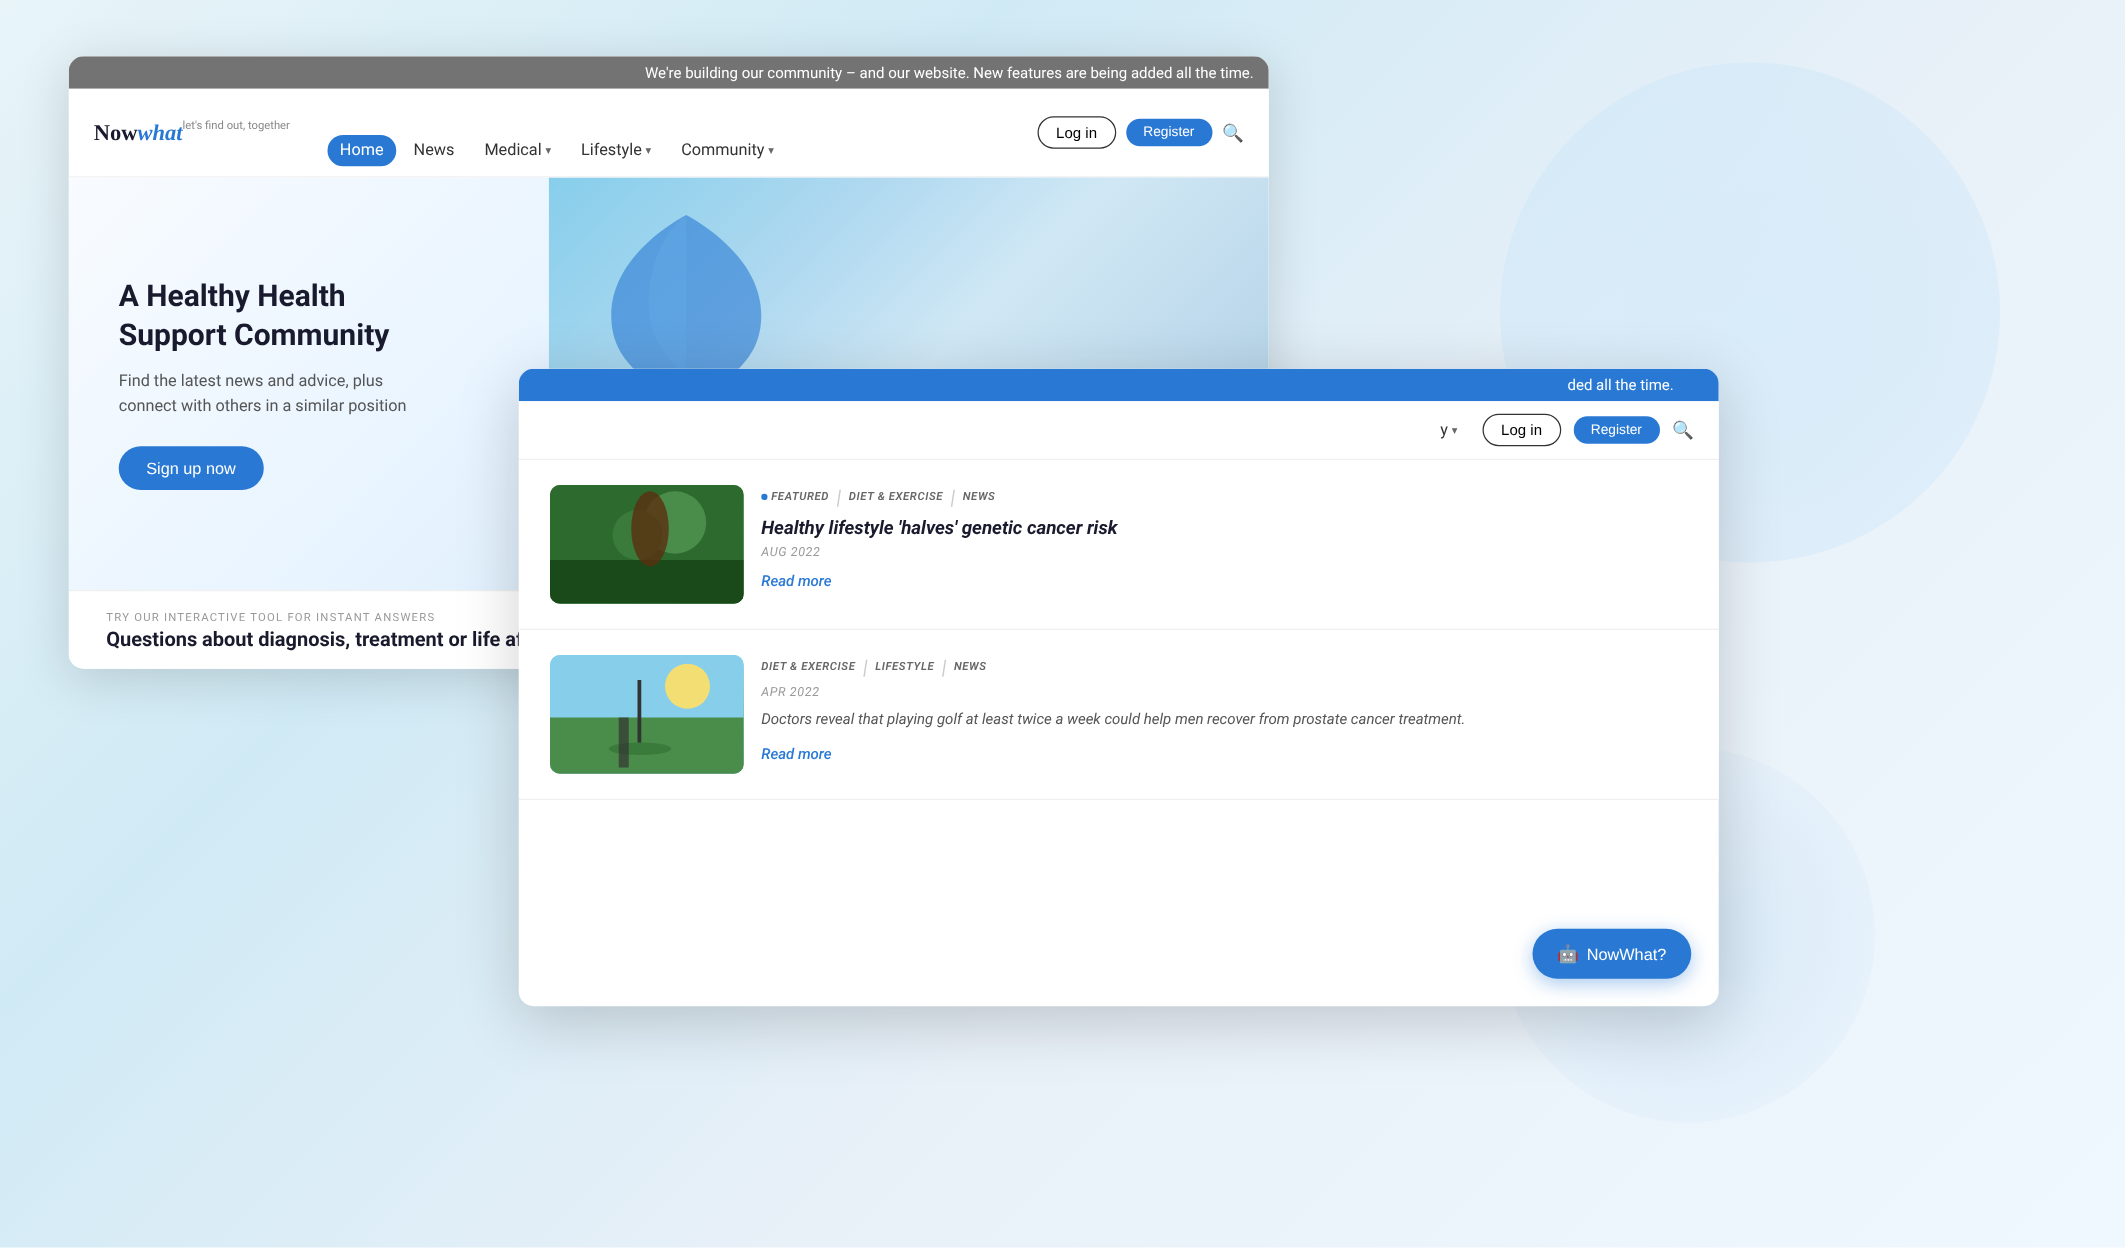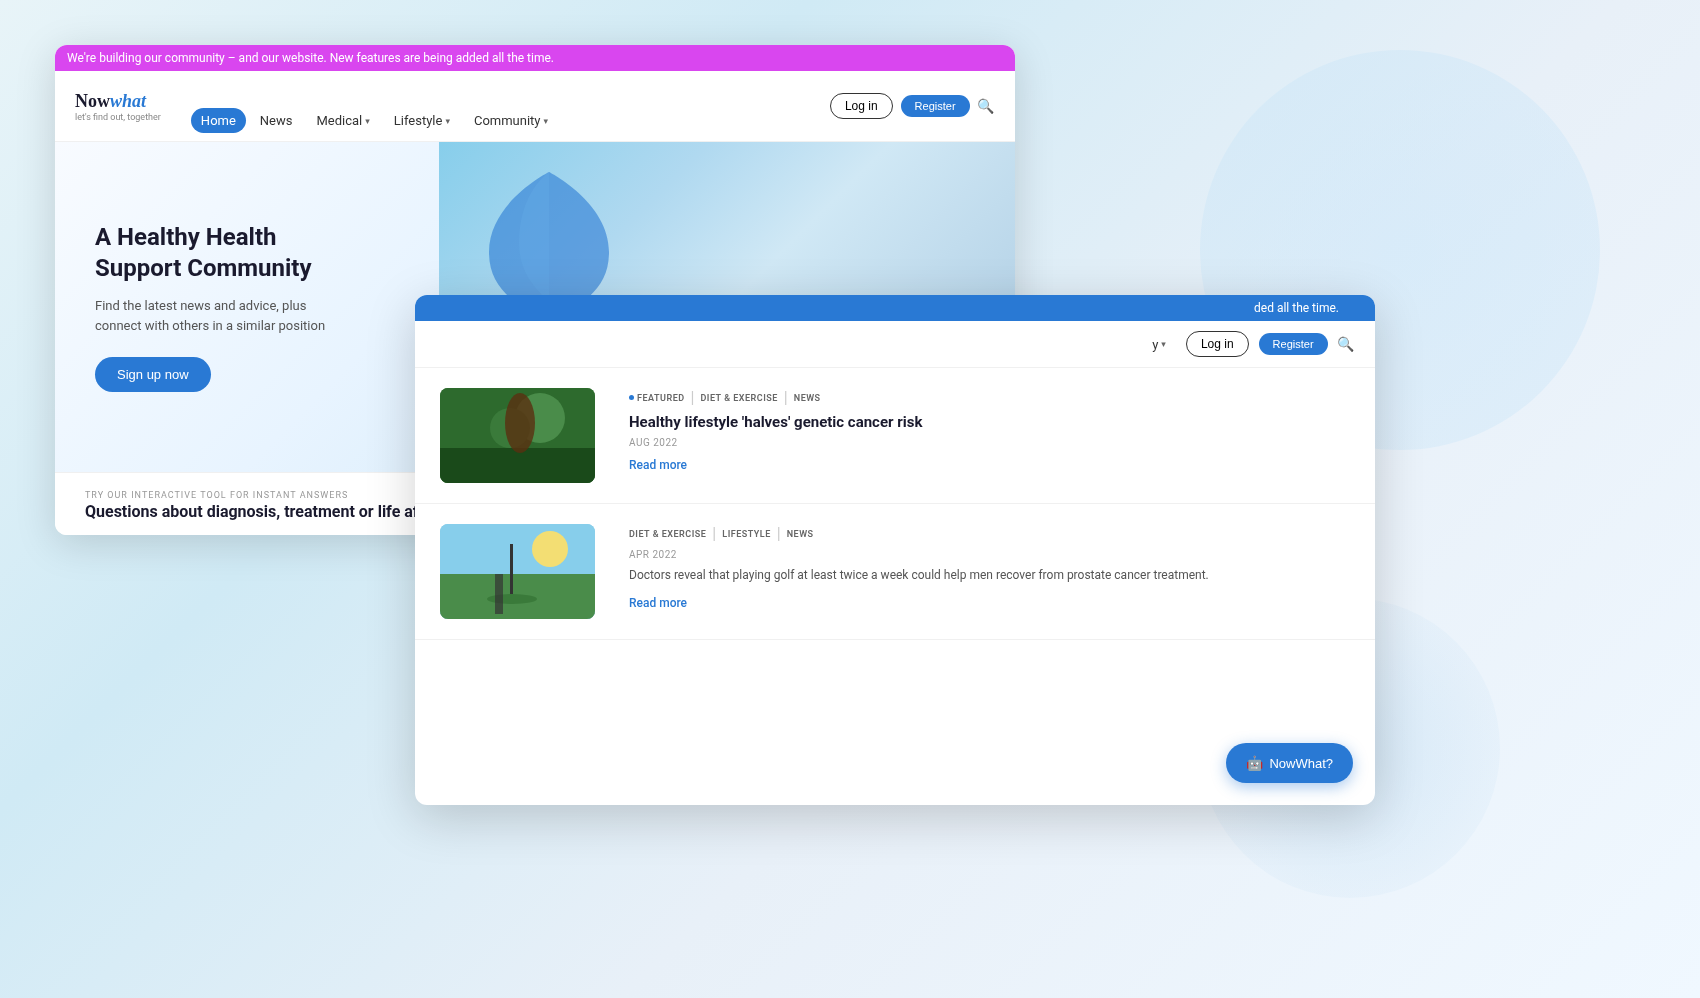--- a/index.html
+++ b/index.html
@@ -40,39 +40,39 @@
       width: 960px;
       height: 490px;
       background: white;
       border-radius: 12px;
       box-shadow: 0 8px 40px rgba(0,0,0,0.15);
       overflow: hidden;
     }
 
     
     .announcement-bar {
-      background: #d946ef;
-      color: white;
-      text-align: left;
+      background: #737373;
+      color: white;
+      text-align: right;
       padding: 6px 12px;
       font-size: 12px;
     }
 
     
     .navbar {
       display: flex;
       align-items: center;
       padding: 8px 20px;
       background: white;
       border-bottom: 1px solid #f0f0f0;
       gap: 20px;
     }
     .logo-area {
       display: flex;
-      flex-direction: column;
+      flex-direction: row;
       margin-right: 10px;
     }
     .logo-main {
       font-size: 18px;
       font-weight: 700;
       color: #1a1a2e;
       font-family: Georgia, serif;
     }
     .logo-now { color: #1a1a2e; }
     .logo-what { color: #2979d4; font-style: italic; }
@@ -272,21 +272,22 @@
     
     .articles-container {
       padding: 0;
       background: white;
     }
     .article-card {
       display: flex;
       align-items: flex-start;
       padding: 20px 25px;
       border-bottom: 1px solid #f0f0f0;
-      gap: 34px;
+      gap: 14px;
+      font-style: italic;
     }
     .article-img {
       width: 155px;
       height: 95px;
       border-radius: 8px;
       flex-shrink: 0;
       overflow: hidden;
     }
     .article-img-1 {
       background: linear-gradient(135deg, #2d6a2d 0%, #4a8c4a 30%, #5a9c5a 50%, #3a7a3a 100%);

